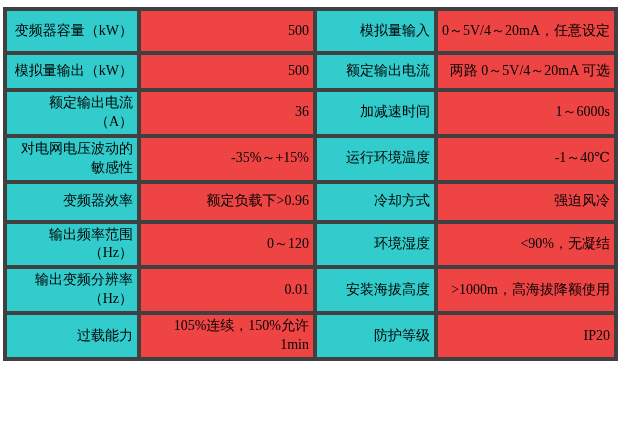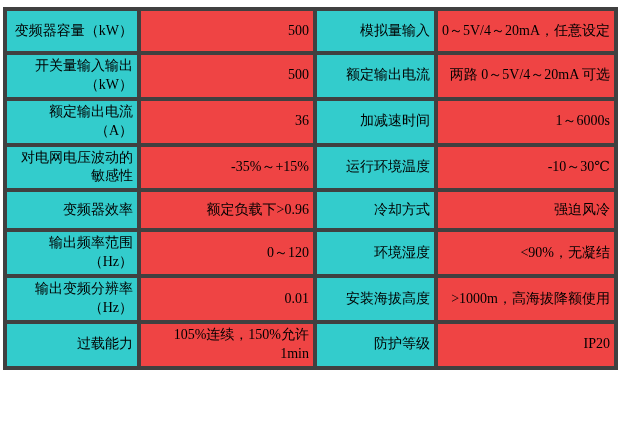--- a/index.html
+++ b/index.html
@@ -61,36 +61,36 @@
       <col class="c4">
   </colgroup>
   <tbody>
     <tr>
       <td class="label">变频器容量（kW）</td>
       <td class="value">500</td>
       <td class="label">模拟量输入</td>
       <td class="value">0～5V/4～20mA，任意设定</td>
     </tr>
     <tr>
-      <td class="label">开关量输入输出（kW）</td>
+      <td class="label">模拟量输出（kW）</td>
       <td class="value">500</td>
       <td class="label">额定输出电流</td>
       <td class="value">两路 0～5V/4～20mA 可选</td>
     </tr>
     <tr>
       <td class="label">额定输出电流（A）</td>
       <td class="value">36</td>
       <td class="label">加减速时间</td>
       <td class="value">1～6000s</td>
     </tr>
     <tr>
       <td class="label">对电网电压波动的敏感性</td>
       <td class="value">-35%～+15%</td>
       <td class="label">运行环境温度</td>
-      <td class="value">-10～30℃</td>
+      <td class="value">-1～40℃</td>
     </tr>
     <tr>
       <td class="label">变频器效率</td>
       <td class="value">额定负载下&gt;0.96</td>
       <td class="label">冷却方式</td>
       <td class="value">强迫风冷</td>
     </tr>
     <tr>
       <td class="label">输出频率范围（Hz）</td>
       <td class="value">0～120</td>

